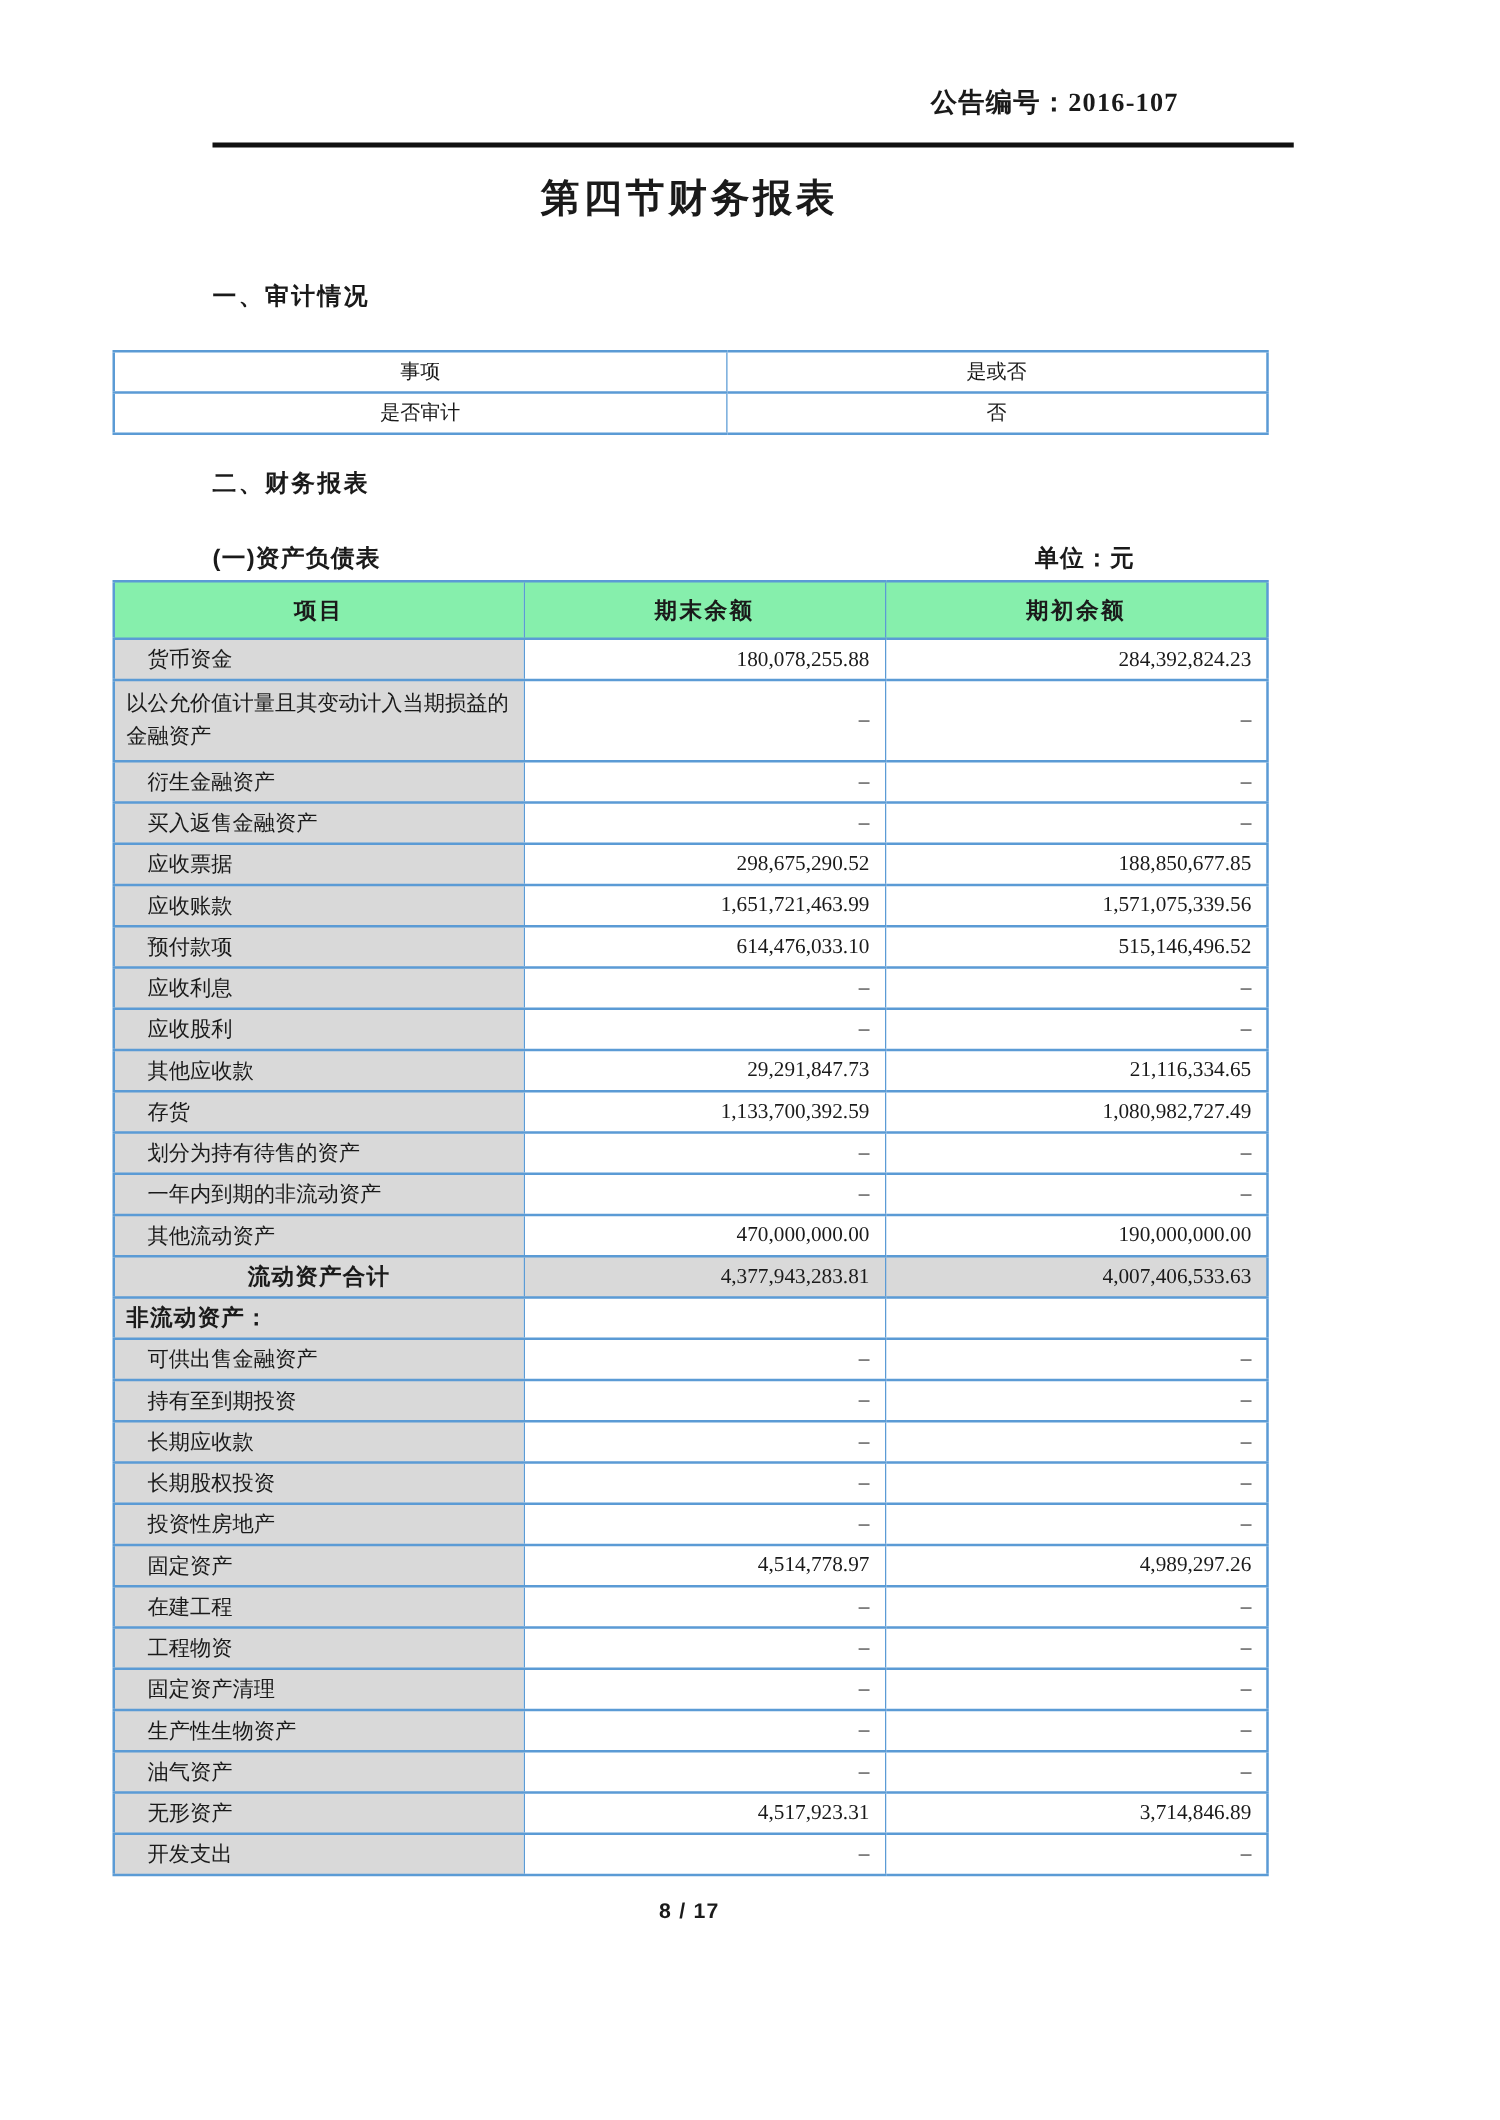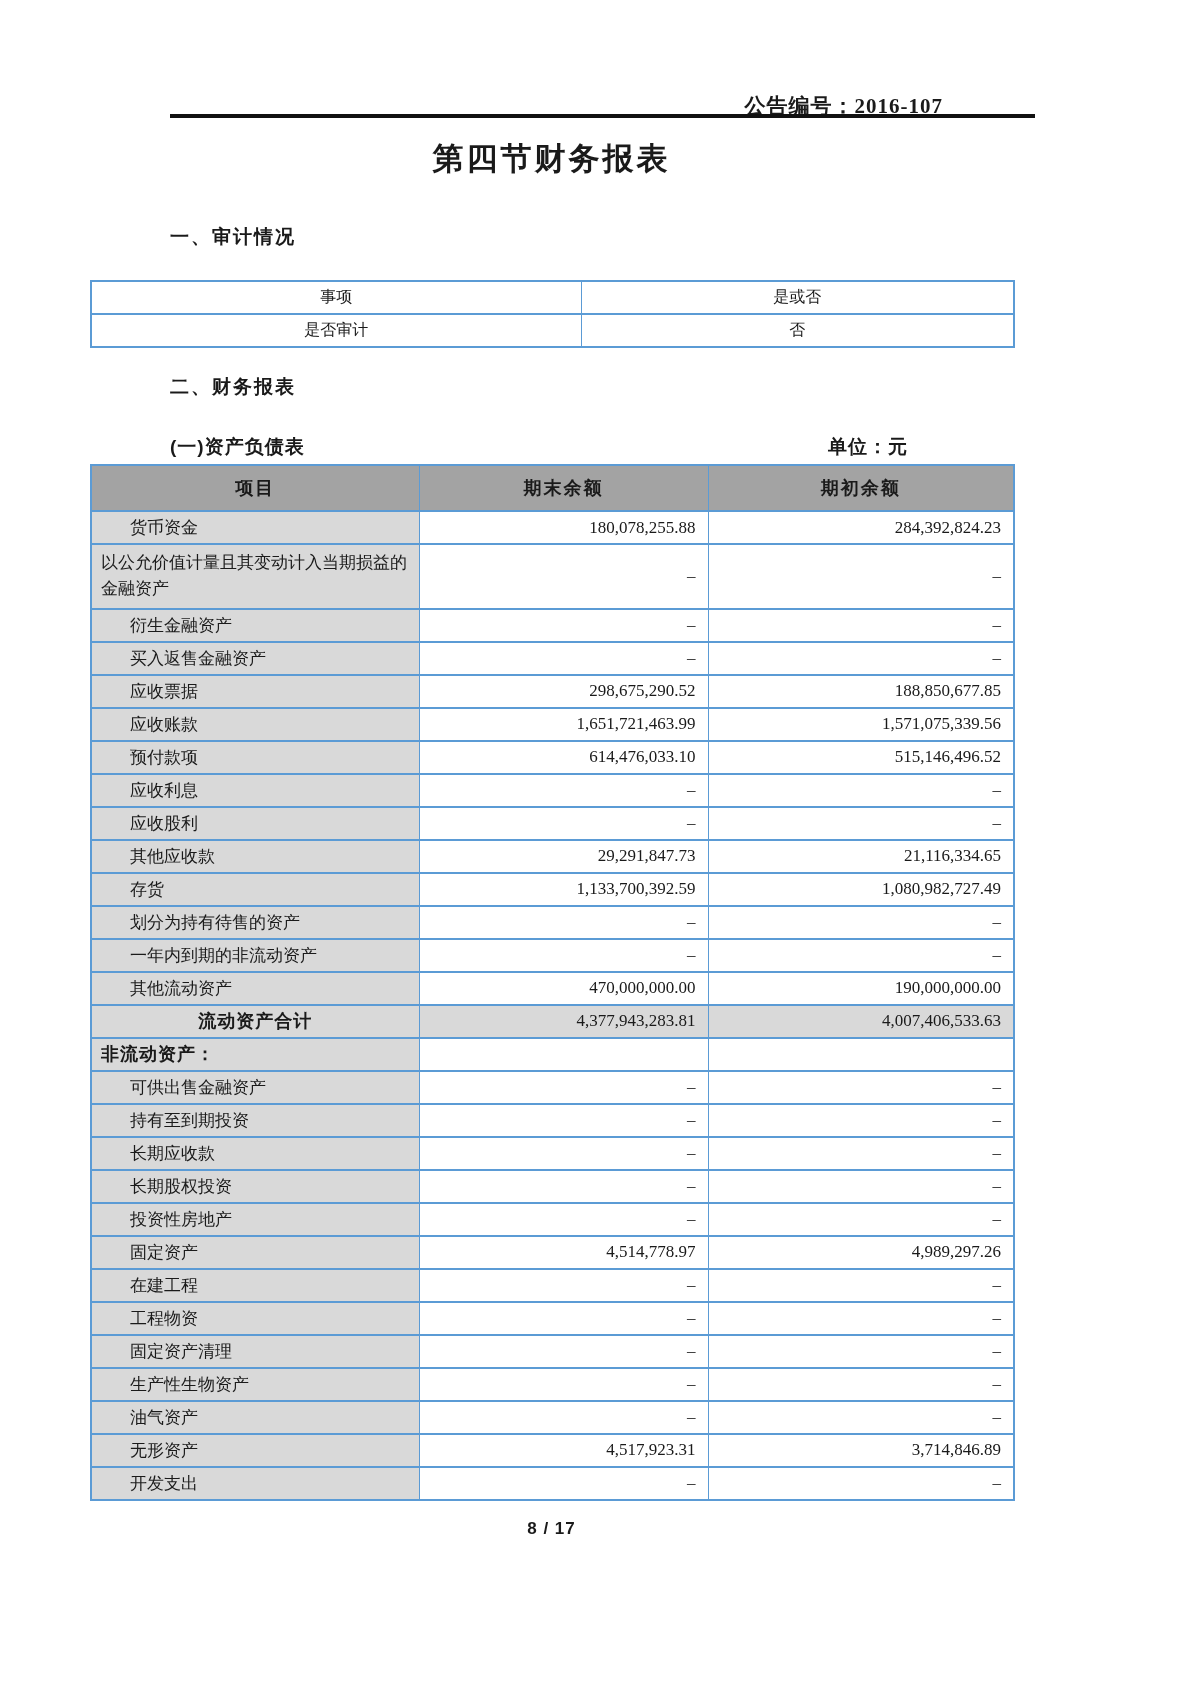--- a/index.html
+++ b/index.html
@@ -6,21 +6,21 @@
   .page {
     position:relative;
     width:1200px; height:1696px;
     margin:0 auto;
     background:#ffffff;
     overflow:hidden;
     font-family:"Liberation Serif","DejaVu Serif",serif;
     color:#1a1a1a;
   }
   .doc-number {
-    position:absolute; top:92px; right:257px;
+    position:absolute; top:68px; right:257px;
     font-size:21px; font-weight:bold; letter-spacing:1px;
   }
   .header-rule {
     position:absolute; top:114px; left:170px;
     width:865px; height:4px; background:#111111;
   }
   .content { position:absolute; left:90px; top:0; width:923px; }
 
   .doc-title {
     margin:138px 0 0 0; text-align:center;
@@ -55,33 +55,33 @@
     font-size:19px; font-weight:bold; letter-spacing:1px;
   }
 
   .balance-table {
     width:923px; margin-top:4px;
     border:2px solid #5b9bd5;
   }
   .balance-table th {
     border-left:1px solid #5b9bd5; border-right:1px solid #5b9bd5;
     border-top:2px solid #5b9bd5; border-bottom:2px solid #5b9bd5;
-    height:44px; background:#a3a3a3;
+    height:44px; background:#86efac;
     font-family:"Liberation Sans","DejaVu Sans",sans-serif;
     font-size:18px; font-weight:bold; letter-spacing:2px;
     text-align:center; vertical-align:middle; padding:0;
   }
   .balance-table td {
     border-left:1px solid #5b9bd5; border-right:1px solid #5b9bd5;
     border-top:2px solid #5b9bd5; border-bottom:2px solid #5b9bd5;
     height:31px; vertical-align:middle;
     font-size:17px; padding:0;
   }
   .balance-table td.c-label {
-    text-align:left; padding-left:38px; background:#d9d9d9;
+    text-align:left; padding-left:26px; background:#d9d9d9;
   }
   .balance-table td.c-num {
     text-align:right; padding-right:12px; background:#ffffff;
   }
   tr.row-category td.c-label {
     font-family:"Liberation Sans","DejaVu Sans",sans-serif;
     font-weight:bold; font-size:18px; padding-left:9px; letter-spacing:1px;
   }
   tr.row-item_long td.c-label {
     padding-left:9px; padding-top:5px; padding-bottom:5px;

